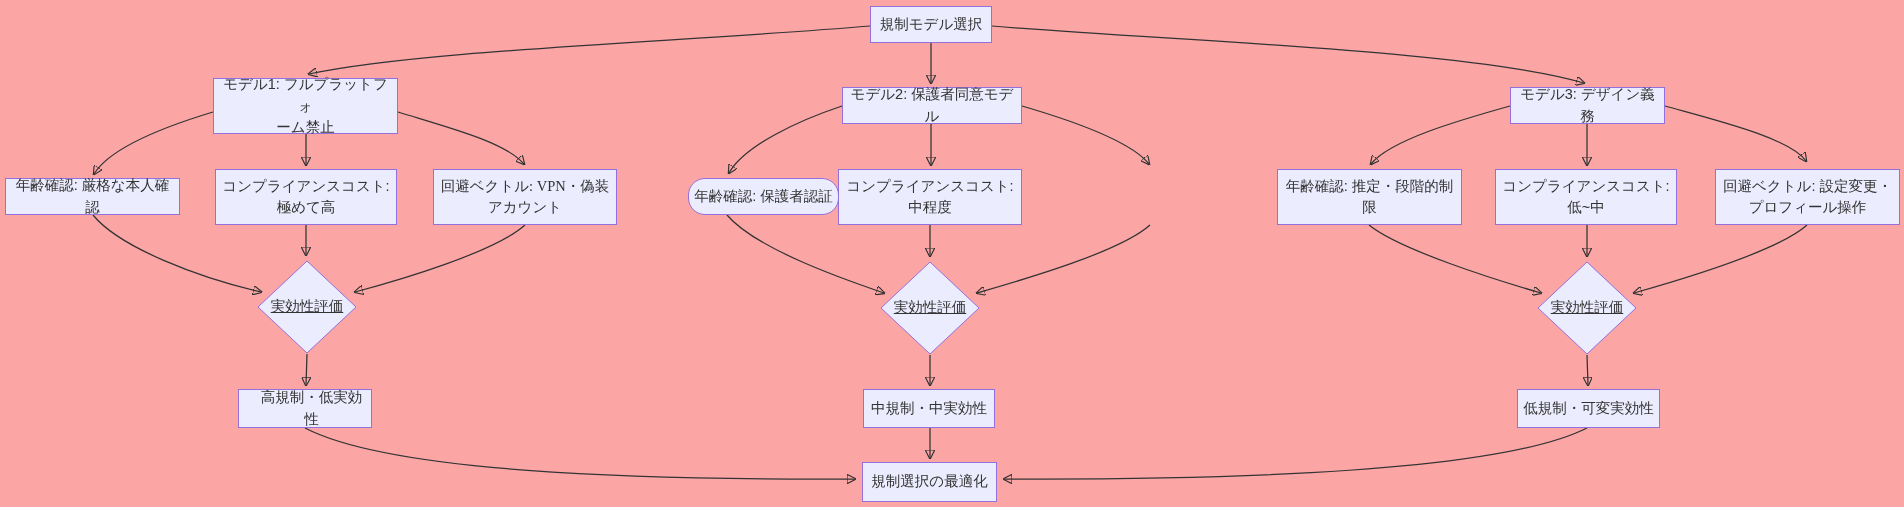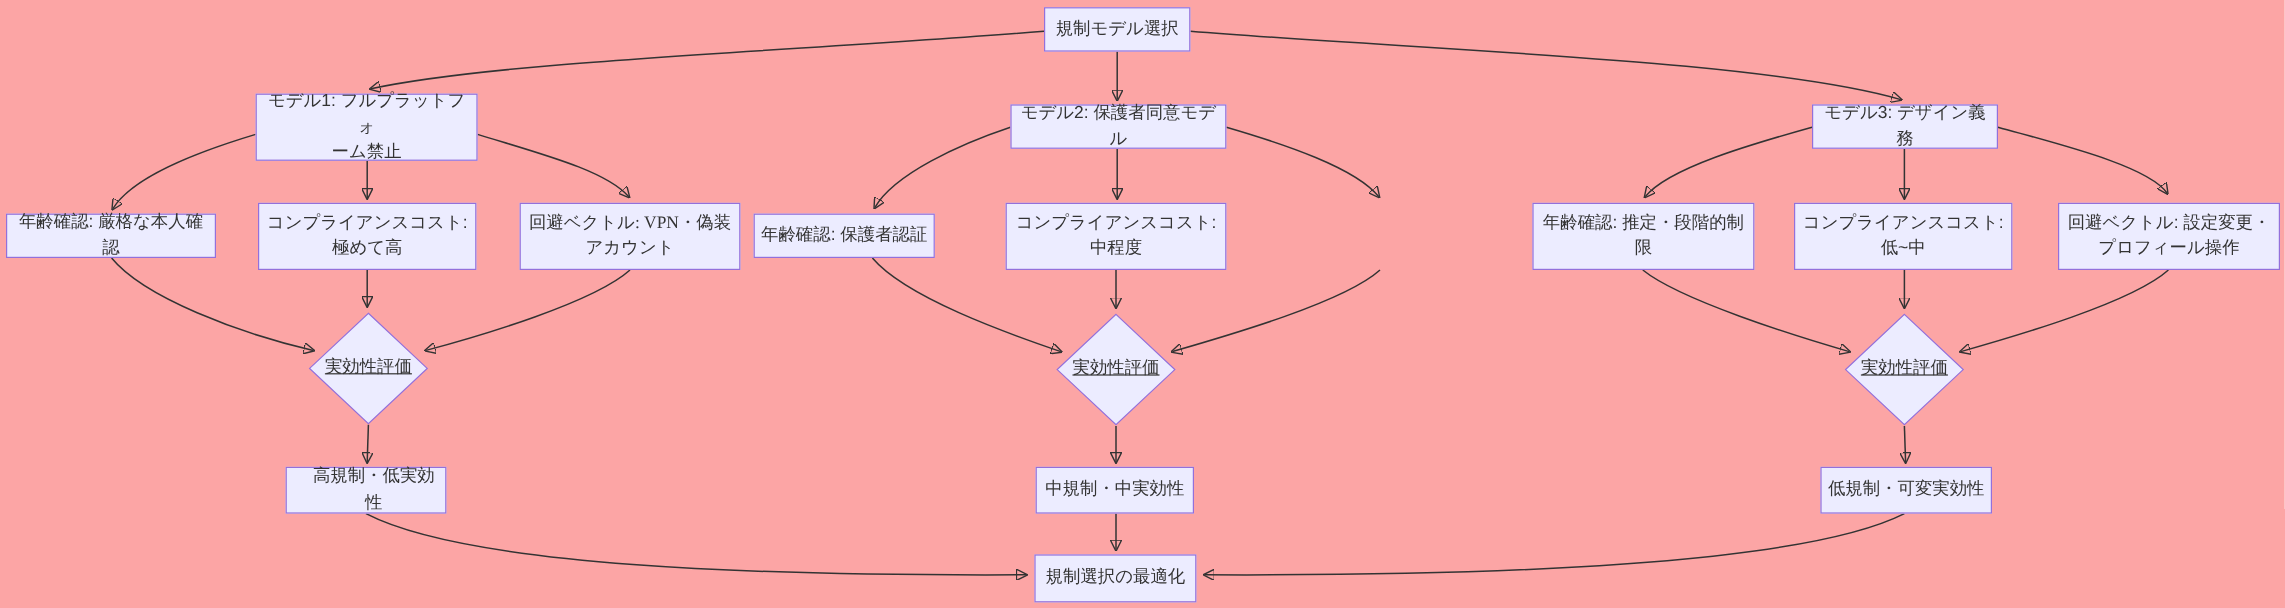--- a/index.html
+++ b/index.html
@@ -19,21 +19,21 @@
   .diamond svg{position:absolute;left:0;top:0;width:100%;height:100%;}
   .diamond .lbl{position:relative;z-index:1;}
   
   #n-root   {left:870px; top:6px;   width:122px;height:37px;}
   #n-model1 {left:213px; top:78px;  width:185px;height:56px;}
   #n-model2 {left:842px; top:87px;  width:180px;height:37px;justify-content:flex-end;}
   #n-model3 {left:1510px;top:87px;  width:155px;height:37px;}
   #n-m1age  {left:5px;   top:178px; width:175px;height:37px;}
   #n-m1cost {left:215px; top:169px; width:182px;height:56px;}
   #n-m1eva  {left:433px; top:169px; width:184px;height:56px;font-family:Liberation Serif, serif;}
-  #n-m2age  {left:628px; top:178px; width:151px;height:37px;}
+  #n-m2age  {left:688px; top:178px; width:151px;height:37px;border-radius:17px;}
   #n-m2cost {left:838px; top:169px; width:184px;height:56px;}
   #n-m2eva  {left:1058px;top:169px; width:185px;height:56px;}
   #n-m3age  {left:1277px;top:169px; width:185px;height:56px;}
   #n-m3cost {left:1495px;top:169px; width:182px;height:56px;}
   #n-m3eva  {left:1715px;top:169px; width:185px;height:56px;}
   #n-eval1  {left:257px; top:260px; width:100px;height:94px;}
   #n-eval2  {left:880px; top:261px; width:100px;height:94px;}
   #n-eval3  {left:1537px;top:261px; width:100px;height:94px;}
   #n-res1   {left:238px; top:389px; width:134px;height:39px;padding-left:17px;}
   #n-res2   {left:863px; top:389px; width:132px;height:39px;}

